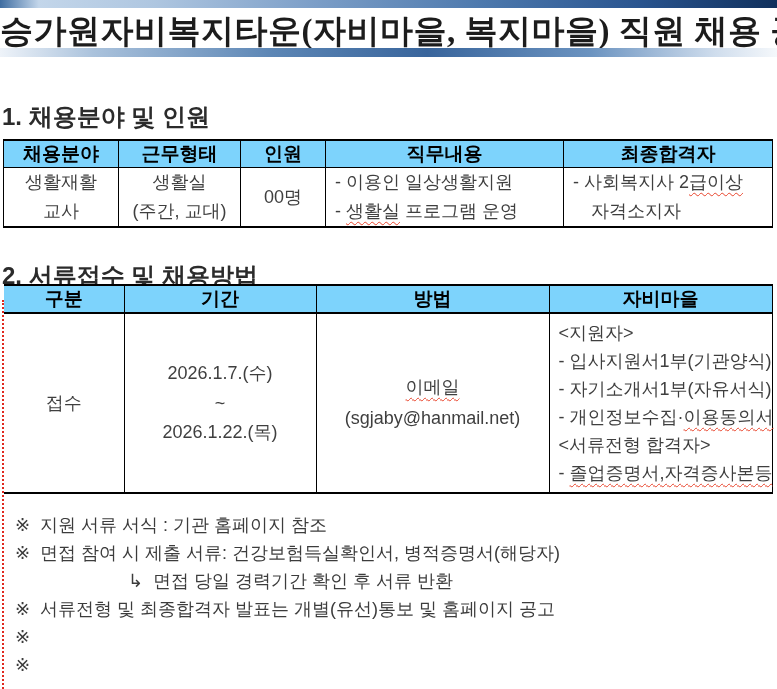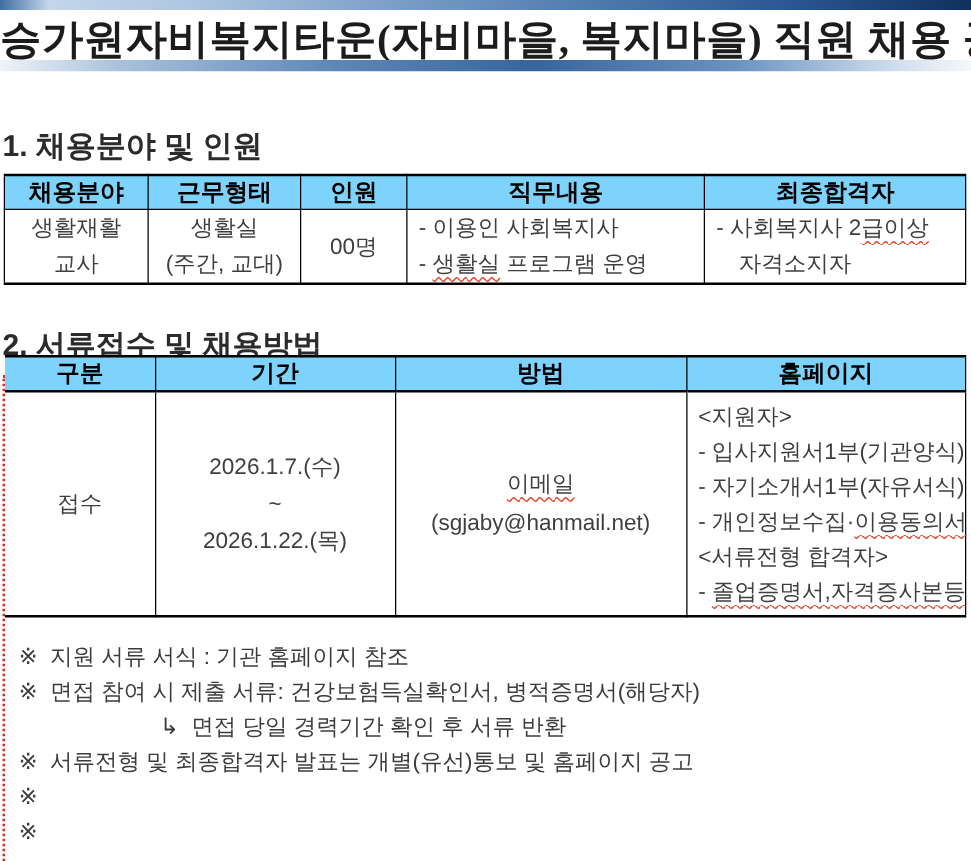--- a/index.html
+++ b/index.html
@@ -90,21 +90,21 @@
         <div>생활재활</div>
         <div>교사</div>
       </td>
       <td class="two-line">
         <div>생활실</div>
         <div>(주간, 교대)</div>
       </td>
       <td>00명</td>
       <td class="left">
         <div class="line">
-          <span>- 이용인 사회복지사</span>
+          <span>- 이용인 일상생활지원</span>
         </div>
         <div class="line">
           <span>- </span><span class="sq">생활실</span><span> 프로그램 운영</span>
         </div>
       </td>
       <td class="left">
         <div class="line">
           <span>- 사회복지사 2</span><span class="sq">급이상</span>
         </div>
         <div class="line indent">
@@ -124,21 +124,21 @@
       <col style="width:120px">
         <col style="width:192px">
         <col style="width:233px">
         <col style="width:223px">
     </colgroup>
     <tbody>
         <tr>
       <th>구분</th>
       <th>기간</th>
       <th>방법</th>
-      <th>홈페이지</th>
+      <th>자비마을</th>
     </tr>
     <tr>
       <td class="body-cell">접수</td>
       <td class="body-cell period">
         <div>2026.1.7.(수)</div>
         <div class="gap">~</div>
         <div>2026.1.22.(목)</div>
       </td>
       <td class="body-cell method">
         <div>

